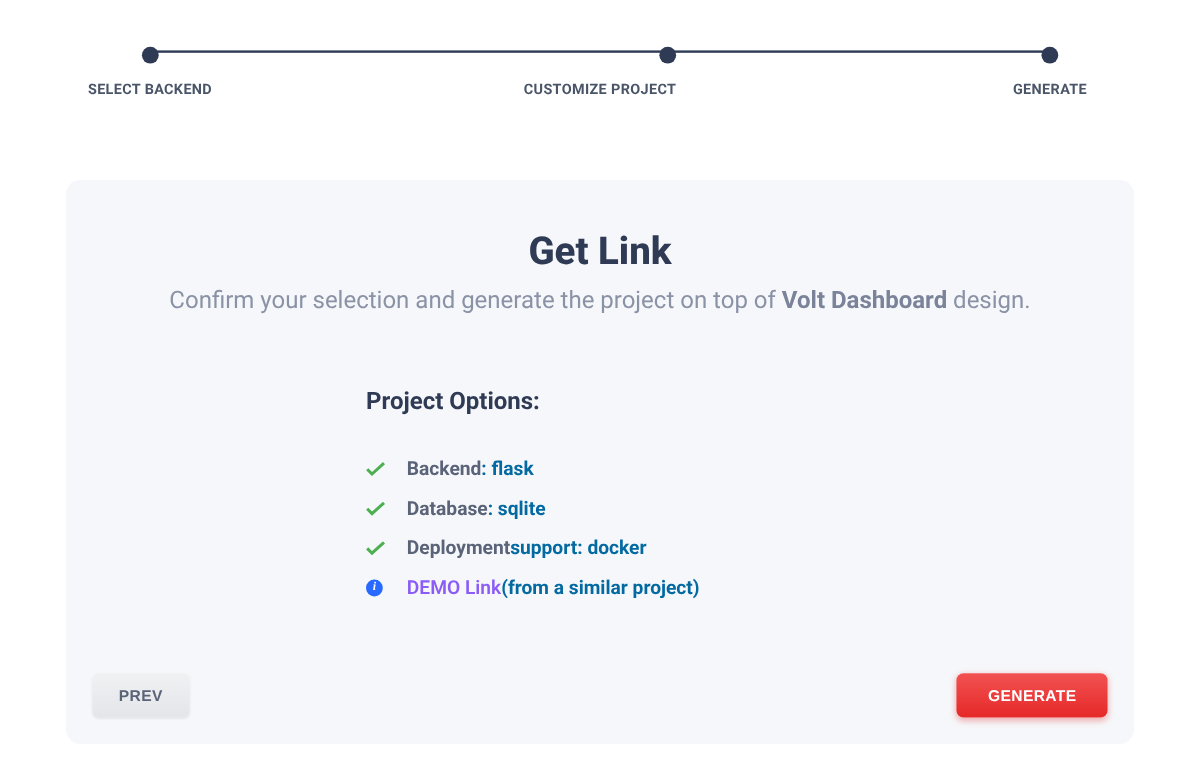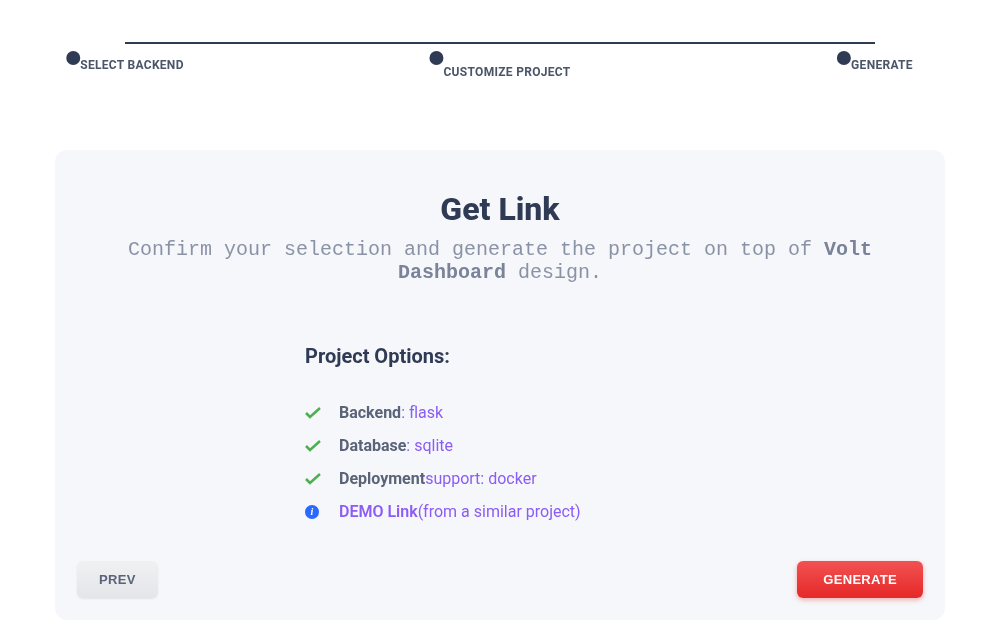--- a/index.html
+++ b/index.html
@@ -20,23 +20,23 @@
     .stepper-line {
       position: absolute;
       top: 7px;
       left: 0;
       right: 0;
       height: 2px;
       background: #2f3a55;
     }
     .step {
       position: absolute;
-      top: 16px;
-      display: flex;
-      flex-direction: row;
+      top: 4px;
+      display: flex;
+      flex-direction: column;
       align-items: center;
     }
     .step-dot {
       width: 14px;
       height: 14px;
       border-radius: 50%;
       background: #2f3a55;
       margin-bottom: 14px;
     }
     .step-label {
@@ -64,21 +64,20 @@
       font-size: 32px;
       font-weight: 800;
       color: #2f3a55;
       margin-bottom: 10px;
     }
     .card-subtitle {
       text-align: center;
       font-size: 20px;
       color: #8a92a6;
       font-weight: 400;
-      font-family: Liberation Mono, monospace;
     }
     .card-subtitle strong {
       color: #7a8399;
       font-weight: 700;
     }
     
     
     .options {
       margin: 60px 0 0 220px;
     }
@@ -117,21 +116,21 @@
       display: flex;
       align-items: center;
       justify-content: center;
       color: white;
       font-size: 10px;
       font-weight: 700;
       font-style: italic;
       font-family: Georgia, serif;
     }
     .option-label { color: #5a6378; font-weight: 700; }
-    .option-value { color: #8b5cf6; font-weight: 400; }
+    .option-value { color: #0369a1; font-weight: 700; }
     .demo-link { color: #8b5cf6; font-weight: 600; cursor: pointer; }
     
     
     .buttons {
       position: absolute;
       bottom: 22px;
       left: 22px;
       right: 22px;
       display: flex;
       justify-content: space-between;

